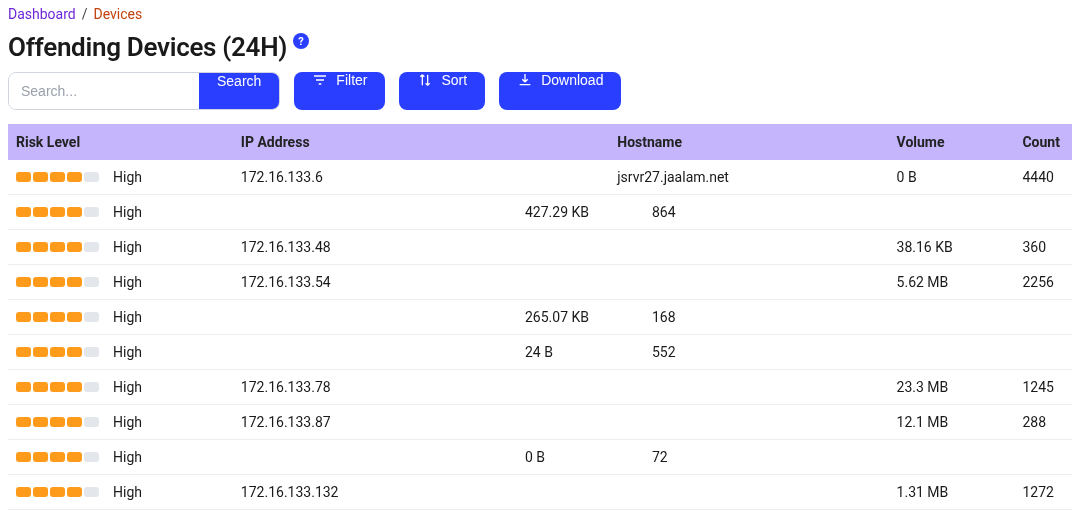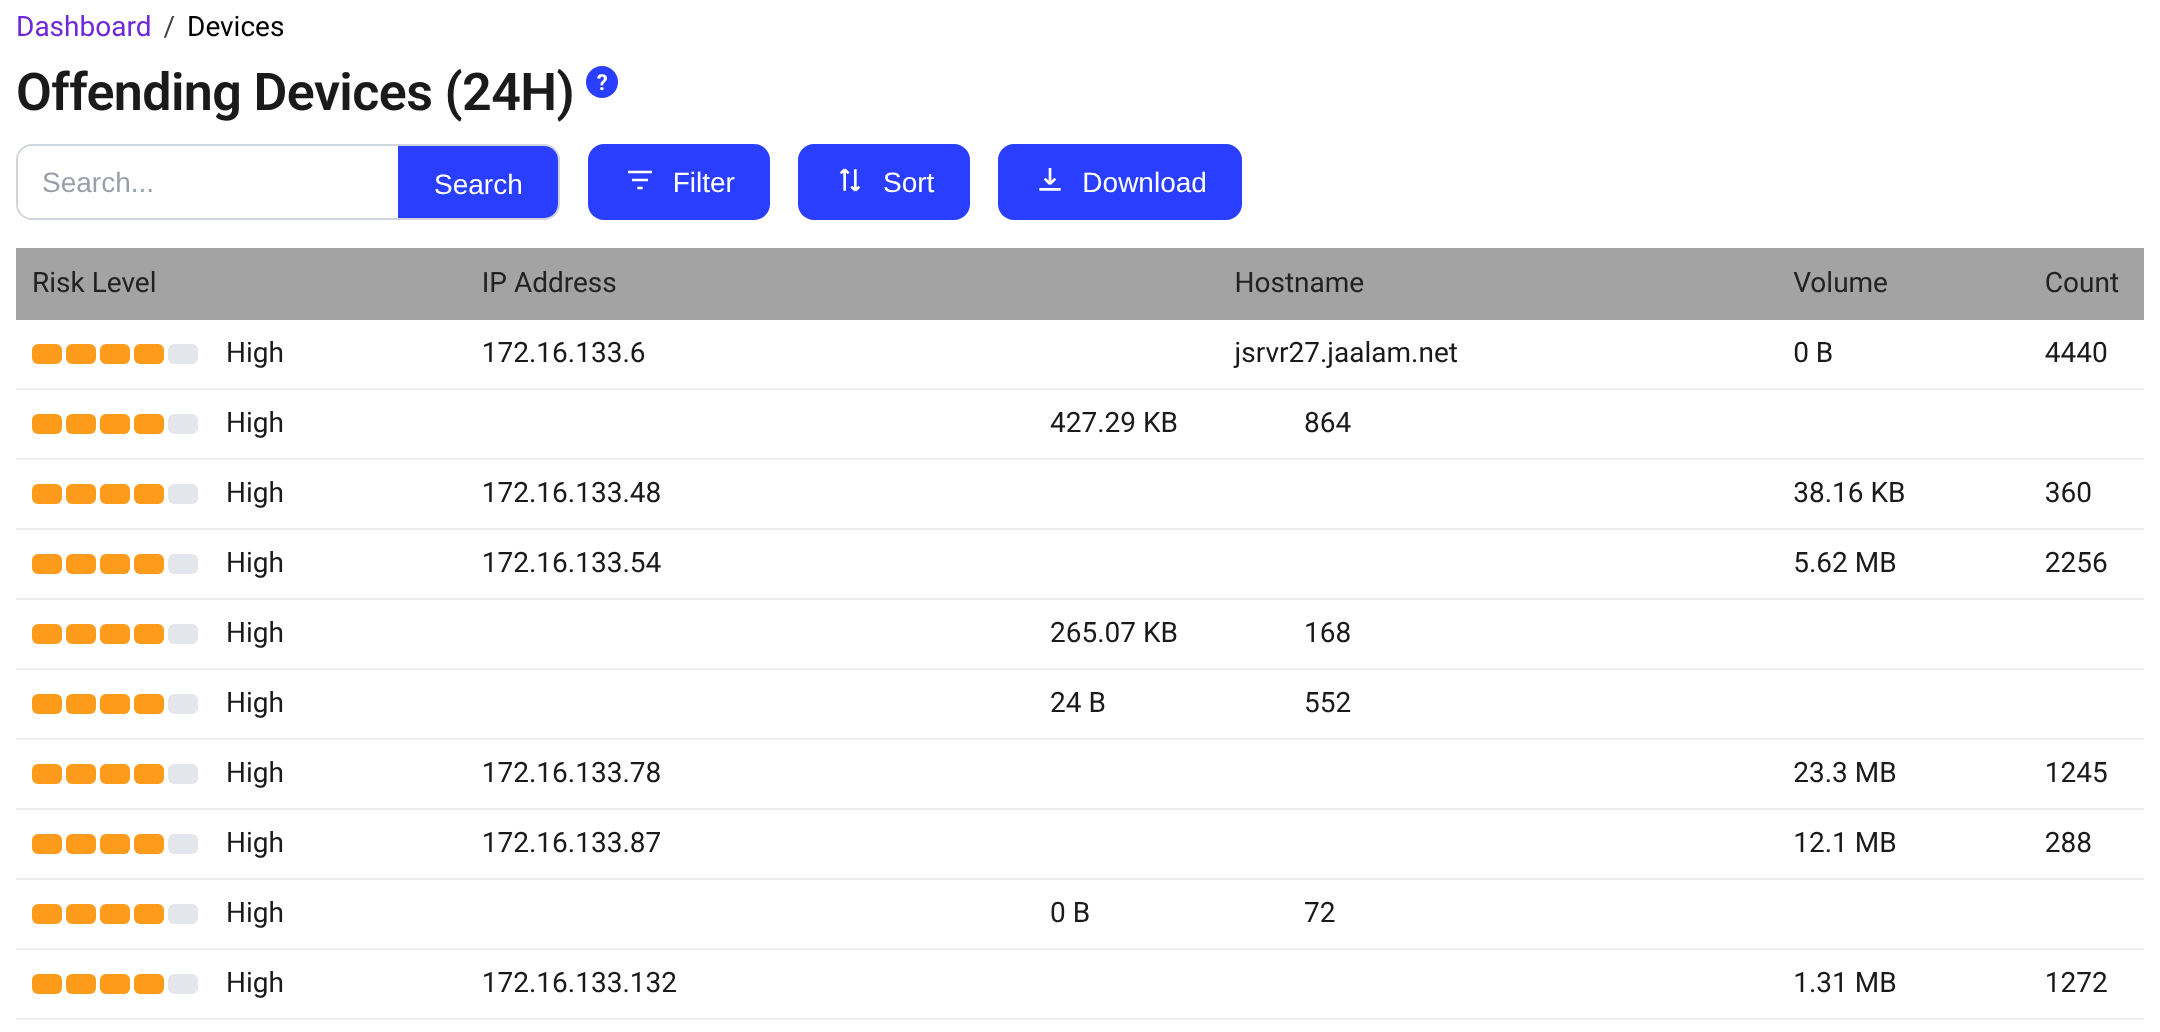--- a/index.html
+++ b/index.html
@@ -13,21 +13,21 @@
   .container { padding: 4px 8px 0 8px; }
   .breadcrumb {
     display: flex;
     align-items: center;
     gap: 6px;
     font-size: 14px;
     padding: 2px 0 6px 0;
   }
   .breadcrumb a { color: #6d28d9; text-decoration: none; }
   .breadcrumb .sep { color: #444; }
-  .breadcrumb .current { color: #000000; }
+  .breadcrumb .current { color: #c2410c; }
   .title-row {
     display: flex;
     align-items: center;
     gap: 6px;
     padding: 4px 0 10px 0;
   }
   .title-row h1 {
     font-size: 26px;
     font-weight: 600;
     letter-spacing: -0.3px;
@@ -70,33 +70,33 @@
   .btn {
     border: none;
     background: #2a3eff;
     color: #fff;
     font-size: 14px;
     font-weight: 500;
     padding: 0 18px;
     height: 38px;
     border-radius: 8px;
     display: inline-flex;
-    align-items: center;
+    align-items: flex-start;
     gap: 8px;
     cursor: pointer;
   }
   .search-group .btn { border-radius: 0; }
   .btn svg { width: 16px; height: 16px; fill: none; stroke: #fff; stroke-width: 2; }
 
   
   .tbl { width: 100%; }
   .thead {
     display: flex;
-    background: #a3a3a3;
-    font-weight: 400;
+    background: #c4b5fd;
+    font-weight: 700;
     font-size: 14px;
     color: #222;
   }
   .trow {
     display: flex;
     border-bottom: 1px solid #eceef1;
     align-items: center;
   }
   .cell { padding: 9px 6px 9px 0; }
   .col-risk   { width: 235px; padding-left: 8px; display:flex; align-items:center; gap:14px;}

